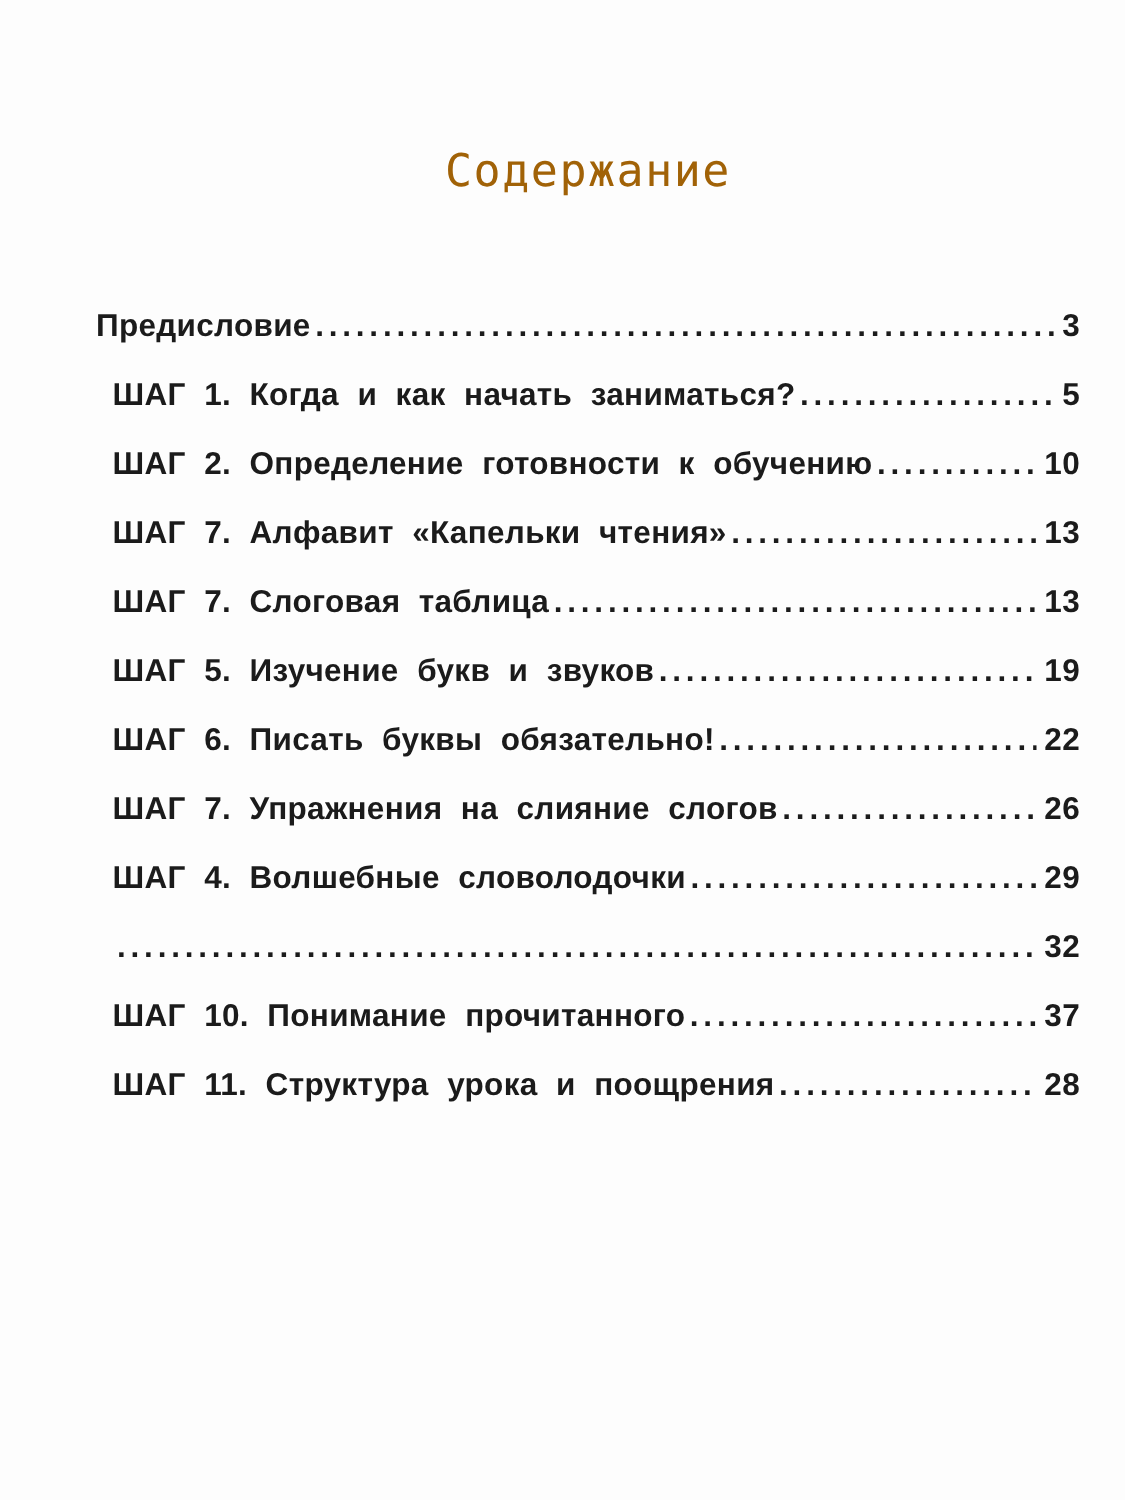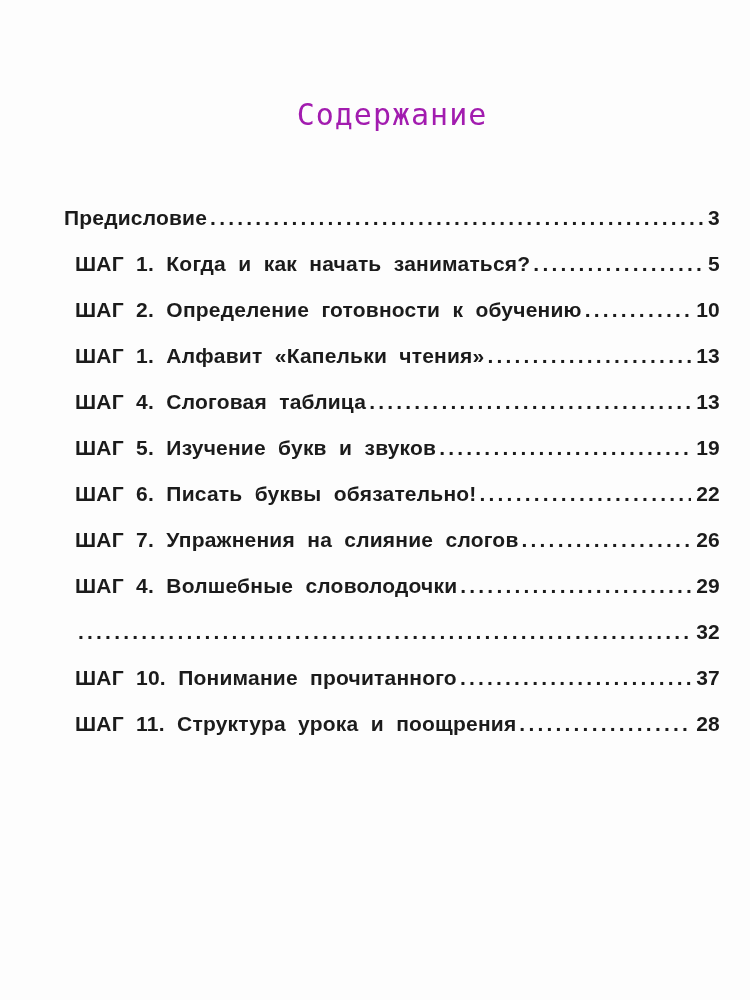--- a/index.html
+++ b/index.html
@@ -23,21 +23,21 @@
     position: absolute;
     top: 100px;
     left: 64px;
     width: 656px;
     margin: 0;
     text-align: center;
     font-family: "DejaVu Sans Mono", monospace;
     font-weight: 400;
     font-size: 30px;
     letter-spacing: 1px;
-    color: #a21caf;
+    color: #a16207;
     line-height: 1;
   }
   .toc {
     position: absolute;
     top: 204px;
     left: 64px;
     width: 656px;
   }
   .entry {
     display: flex;
@@ -97,27 +97,27 @@
     <span class="pagenum">5</span>
   </div>
 
   <div class="entry indent">
     <span class="label">ШАГ 2. Определение готовности к обучению</span>
     <span class="dots"></span>
     <span class="pagenum">10</span>
   </div>
 
   <div class="entry indent">
-    <span class="label">ШАГ 1. Алфавит «Капельки чтения»</span>
+    <span class="label">ШАГ 7. Алфавит «Капельки чтения»</span>
     <span class="dots"></span>
     <span class="pagenum">13</span>
   </div>
 
   <div class="entry indent">
-    <span class="label">ШАГ 4. Слоговая таблица</span>
+    <span class="label">ШАГ 7. Слоговая таблица</span>
     <span class="dots"></span>
     <span class="pagenum">13</span>
   </div>
 
   <div class="entry indent">
     <span class="label">ШАГ 5. Изучение букв и звуков</span>
     <span class="dots"></span>
     <span class="pagenum">19</span>
   </div>
 

